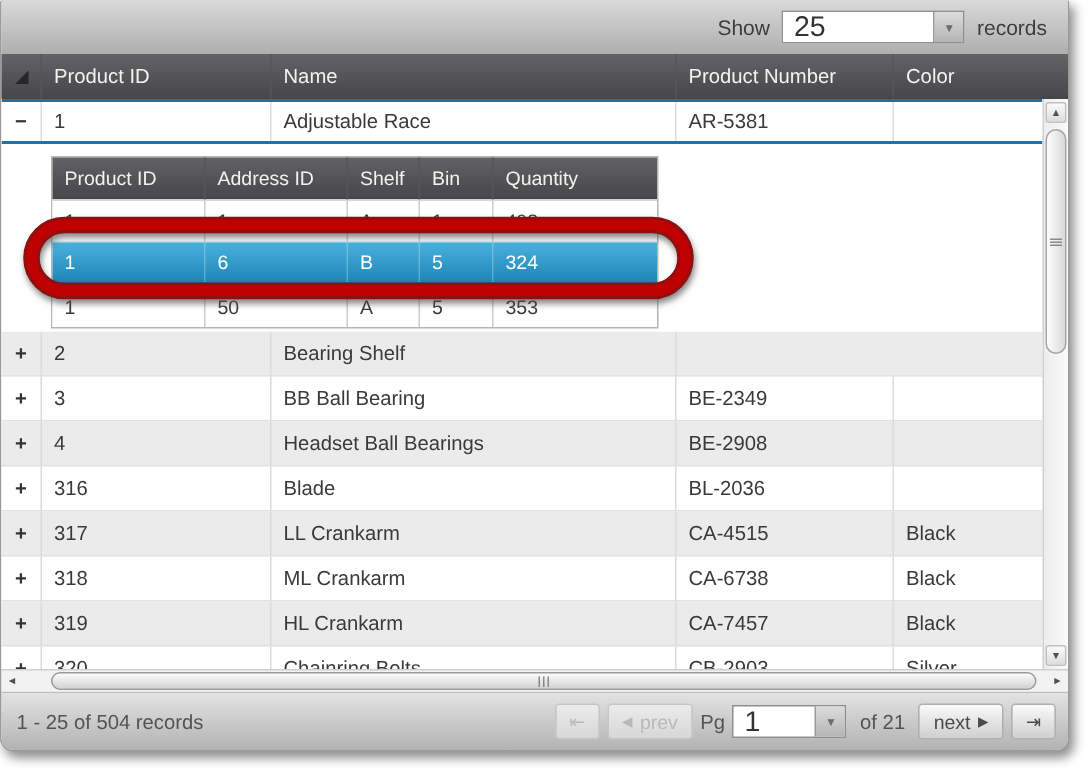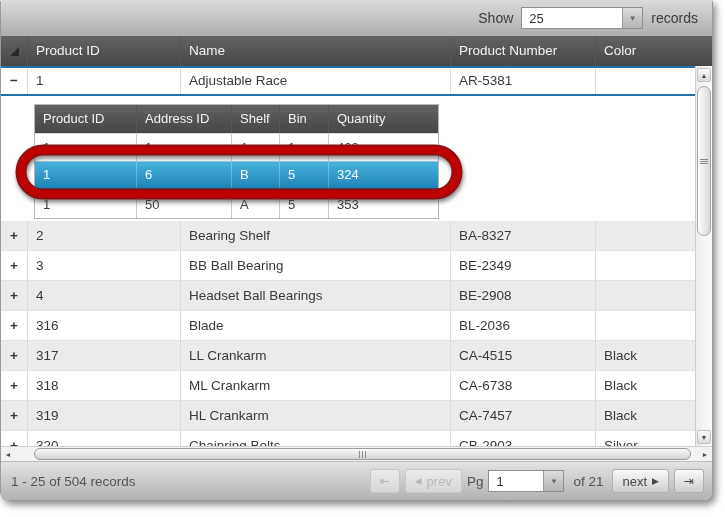--- a/index.html
+++ b/index.html
@@ -10,21 +10,21 @@
             border:1px solid #9a9a9a; border-top:none; border-radius:2px 2px 9px 9px;
             box-shadow:3px 4px 7px rgba(0,0,0,.45); background:#fff;padding-left:24px; }
 
   
   .topbar { position:absolute; left:0; top:0; width:711px; height:36px;
             background:linear-gradient(#dadada,#aeaeae);
             display:flex; align-items:center; justify-content:flex-end;
             gap:8px; padding-right:14px; color:#3d3d3d; font-size:14px; }
   .dd { display:flex; height:22px; background:#fff; border:1px solid #8f8f8f; }
   .dd-pagesize { width:122px; }
-  .dd-value { flex:1; padding:2px 7px; font-size:13px; color:#333; line-height:17px; }
+  .dd-value { flex:1; padding:2px 7px; font-size:19px; color:#333; line-height:17px; }
   .dd-btn { width:20px; background:linear-gradient(#dcdcdc,#b4b4b4); border-left:1px solid #9a9a9a;
             display:flex; align-items:center; justify-content:center; color:#6d6d6d; font-size:8px; }
 
   
   .ghead { position:absolute; left:0; top:36px; width:711px; height:30px; display:flex;
            background:linear-gradient(#636365,#464648); color:#f2f2f2; font-size:13.5px; }
   .ghead .hc { line-height:30px; padding-left:8px; border-right:1px solid #565658; overflow:hidden; white-space:nowrap; }
   .hc.c0 { width:27px; padding:0; display:flex; align-items:center; justify-content:center; }
   .hc.c1 { width:153px; } .hc.c2 { width:270px; } .hc.c3 { width:145px; } .hc.c4 { flex:1; border-right:none; }
   .tri-corner { width:0; height:0; border-bottom:9px solid #272729; border-left:9px solid transparent; }
@@ -157,21 +157,20 @@
         <svg class="annotation" viewBox="0 0 462 70">
           <rect x="10" y="8" width="436" height="44" rx="22" ry="22" fill="none" stroke="#8e1010" stroke-width="11"></rect>
           <rect x="10" y="8" width="436" height="44" rx="22" ry="22" fill="none" stroke="#c00000" stroke-width="7"></rect>
         </svg>
       </div>
 
       <div class="mrow alt">
         <div class="mc c0">+</div>
         <div class="mc c1">2</div>
         <div class="mc c2">Bearing Shelf</div>
-        <div class="mc c3">BA-8327</div>
         <div class="mc c4"></div>
       </div>
       <div class="mrow">
         <div class="mc c0">+</div>
         <div class="mc c1">3</div>
         <div class="mc c2">BB Ball Bearing</div>
         <div class="mc c3">BE-2349</div>
         <div class="mc c4"></div>
       </div>
       <div class="mrow alt">

